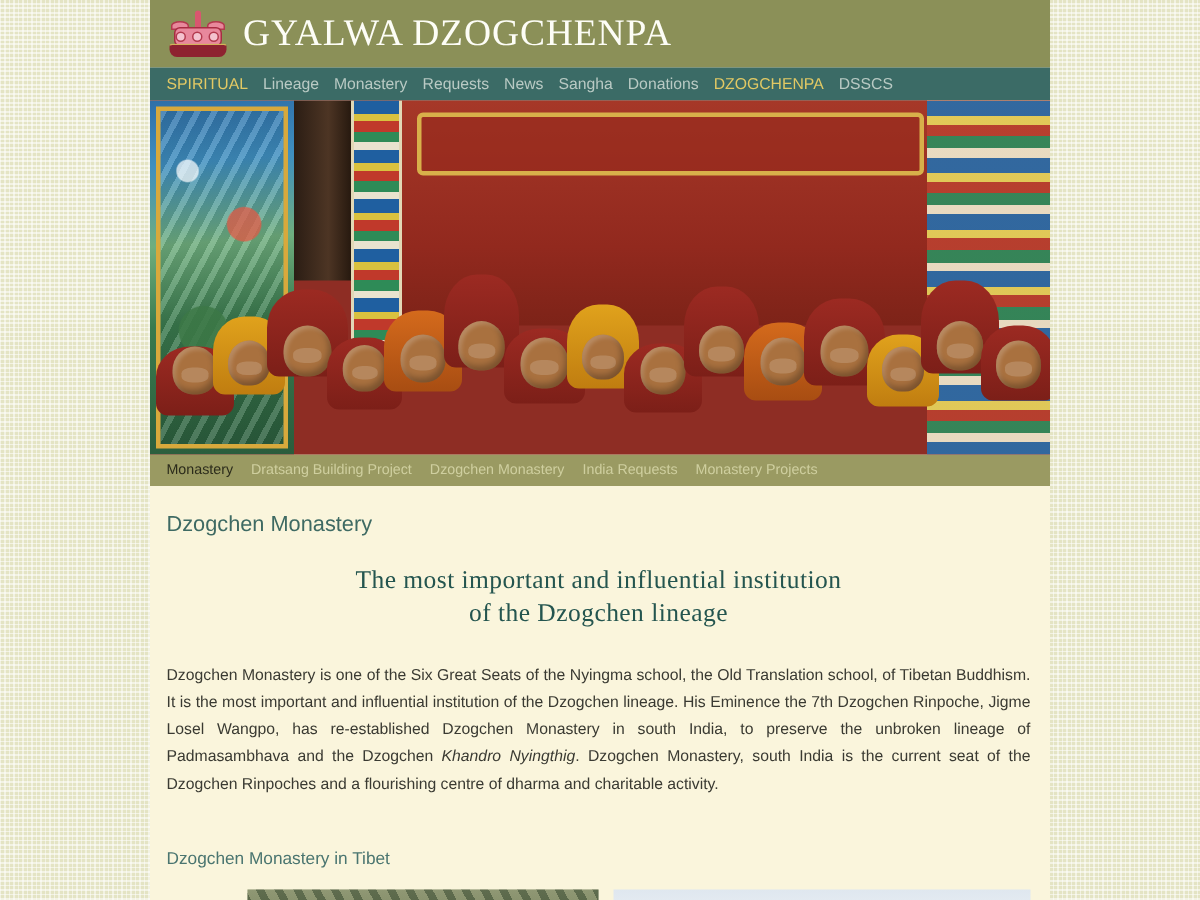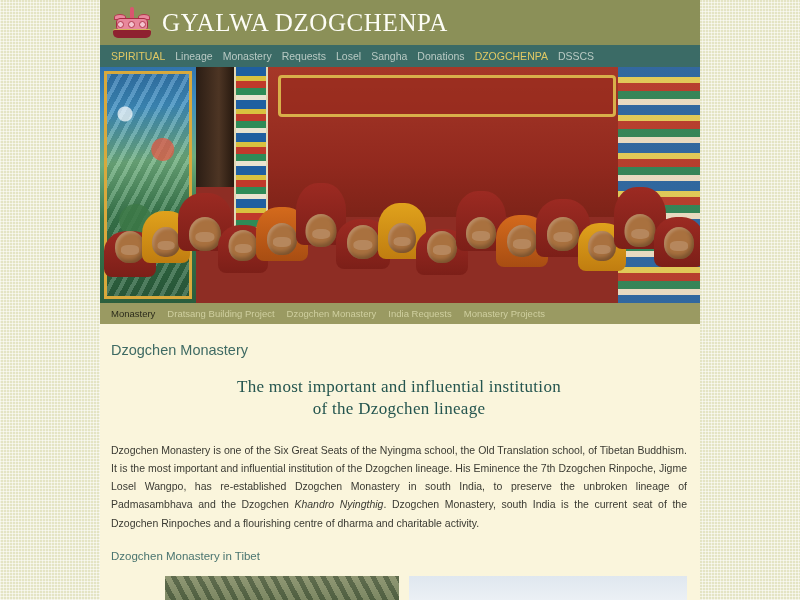--- a/index.html
+++ b/index.html
@@ -252,21 +252,21 @@
     letter-spacing: 0.3px;
     margin: 0 auto 20px auto;
     width: 90%;
   }
 
   .body-copy {
     font-size: 10.5px;
     line-height: 18.2px;
     color: #3a3a32;
     text-align: justify;
-    margin-bottom: 18px;
+    margin-bottom: 35px;
   }
   .body-copy em { font-style: italic; }
 
   .section-title {
     font-size: 11.5px;
     color: #4a7570;
     font-weight: normal;
     margin-bottom: 14px;
   }
 
@@ -317,21 +317,21 @@
       <div class="l-base"></div>
     </div>
     <div class="site-title">GYALWA DZOGCHENPA</div>
   </div>
 
   <nav class="main-nav">
     <span class="nav-item highlight">SPIRITUAL</span>
     <span class="nav-item">Lineage</span>
     <span class="nav-item">Monastery</span>
     <span class="nav-item">Requests</span>
-    <span class="nav-item">Losel</span>
+    <span class="nav-item">News</span>
     <span class="nav-item">Sangha</span>
     <span class="nav-item">Donations</span>
     <span class="nav-item highlight">DZOGCHENPA</span>
     <span class="nav-item">DSSCS</span>
 
   </nav>
 
   <div class="hero">
     <div class="wall-left"></div>
     <div class="door"></div>

